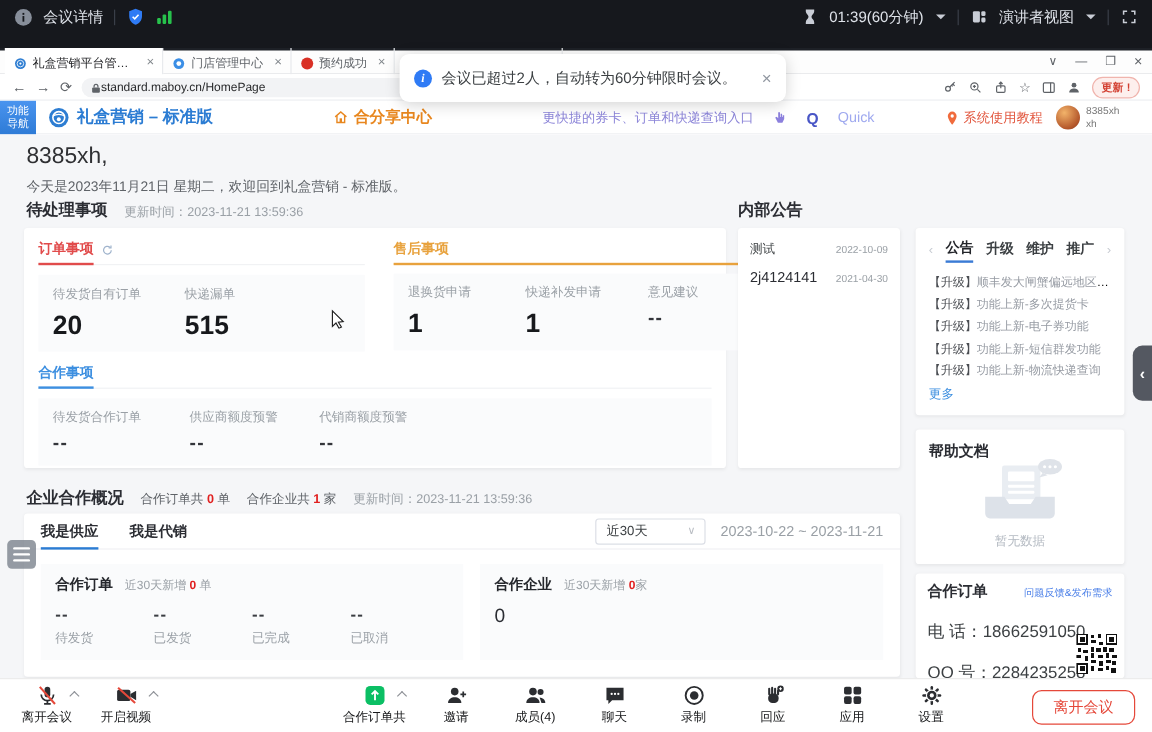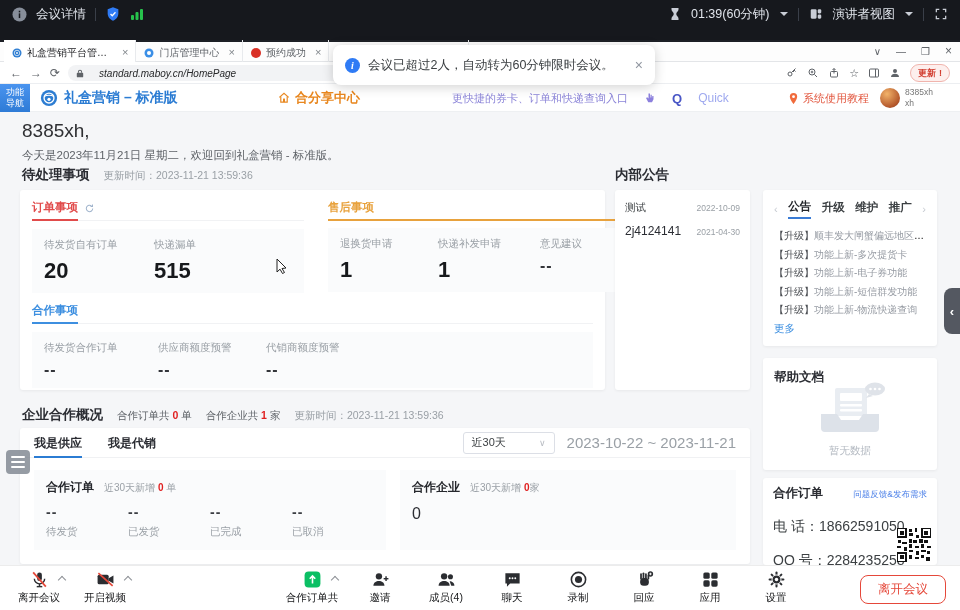--- a/index.html
+++ b/index.html
@@ -24,21 +24,21 @@
   .tab.active{color:#202124;background:#fff;}
   .tab .title{max-width:86px;overflow:hidden;text-overflow:ellipsis;}
   .tab .x{margin-left:4px;color:#80868b;font-size:11px;line-height:1;}
   .fav{width:10px;height:10px;border-radius:50%;flex:0 0 auto;}
   .fav.red{background:#d93025;}
   .fav.squares{border-radius:1px;background:linear-gradient(90deg,#23a55a 45%,#fff 45%,#fff 55%,#23a55a 55%);}
   .win-controls{position:absolute;right:8px;top:0;height:22px;display:flex;align-items:center;gap:15px;color:#5f6368;font-size:10px;}
 
   .addressbar{position:relative;height:22px;display:flex;align-items:center;gap:8px;padding:0 10px;box-shadow:inset 0 -1px 0 #eceef1;background:#fff;}
   .nav-glyph{color:#5f6368;font-size:12px;line-height:1;}
-  .urlpill{width:292px;height:16px;background:#f2f3f5;border-radius:8px;display:flex;align-items:center;gap:15px;padding:0 8px;font-size:10px;color:#28292b;font-style:italic;}
+  .urlpill{width:292px;height:16px;background:#f2f3f5;border-radius:8px;display:flex;align-items:center;gap:0;padding:0 8px;font-size:10px;color:#28292b;}
   .ab-right{margin-left:auto;display:flex;align-items:center;gap:9px;}
   .update-pill{display:flex;align-items:center;gap:3px;border:1px solid #f0b4ad;background:#fdefed;color:#d23f31;font-size:9px;border-radius:9px;padding:1.5px 7px;font-weight:bold;}
 
   .siteheader{position:relative;height:28px;background:#fff;box-shadow:inset 0 -1px 0 #eef0f2;}
   .fn-nav{position:absolute;left:0;top:0;width:30px;height:28px;background:linear-gradient(180deg,#4a94ef,#2e7bd6);color:#fff;font-size:9px;line-height:1.2;display:flex;flex-direction:column;align-items:center;justify-content:center;}
   .brand{position:absolute;left:40px;top:0;height:28px;display:flex;align-items:center;gap:6px;color:#2b7cd3;font-weight:bold;font-size:14px;}
   .share-center{position:absolute;left:277px;top:0;height:28px;display:flex;align-items:center;gap:4px;color:#e8871f;font-weight:bold;font-size:13px;}
   .quick-wrap{position:absolute;left:452px;top:0;height:28px;display:flex;align-items:center;gap:16px;}
   .quick-tip{color:#8b84d8;font-size:11px;}
   .q-cap{color:#4956c6;font-weight:bold;font-size:13px;}
@@ -92,21 +92,21 @@
   .help-ill{position:absolute;left:48px;top:24px;}
   .help-empty{position:absolute;left:0;top:86px;width:100%;text-align:center;font-size:10.5px;color:#b4bac2;}
 
   .coop-card{left:20px;top:316px;width:730px;height:136px;}
   .coop-tabrow{height:30px;display:flex;align-items:center;gap:26px;padding:0 14px;border-bottom:1px solid #f0f1f3;}
   .ctab{font-size:12px;font-weight:bold;color:#2b2d33;height:30px;line-height:30px;}
   .ctab.active{border-bottom:2px solid #2b7cd3;}
   .coop-controls{margin-left:auto;display:flex;align-items:center;}
   .selectbox{width:92px;height:22px;border:1px solid #dcdfe6;border-radius:3px;display:flex;align-items:center;justify-content:space-between;padding:0 8px;font-size:11px;color:#3c4043;background:#fff;}
   .sel-chev{color:#b8bcc2;font-size:9px;}
-  .rangetxt{font-size:15px;color:#9aa0a6;margin-left:12px;}
+  .rangetxt{font-size:12px;color:#9aa0a6;margin-left:12px;}
   .obox{position:absolute;left:14px;top:42px;width:352px;height:80px;background:#fafbfc;padding:9px 12px;}
   .cbox{position:absolute;left:380px;top:42px;width:336px;height:80px;background:#fafbfc;padding:9px 12px;}
   .btitle-row{display:flex;align-items:baseline;gap:10px;}
   .btitle{font-size:12px;font-weight:bold;color:#26282d;}
   .bsub{font-size:10px;color:#9aa0a6;}
   .redv{color:#e02020;font-weight:bold;}
   .bstats{display:flex;margin-top:8px;}
   .bcol{width:82px;}
   .bval{font-size:14px;font-weight:bold;color:#3a3d42;letter-spacing:1px;}
   .blab{font-size:10.5px;color:#9aa0a6;margin-top:5px;}
@@ -332,21 +332,21 @@
           <div>8385xh</div>
           <div>xh</div>
         </span>
       </div>
     </div>
 
     <div class="content">
       <div class="greeting">8385xh,</div>
       <div class="welcome">今天是2023年11月21日 星期二，欢迎回到礼盒营销 - 标准版。</div>
 
-      <div class="sec-head-row" style="left:22px;top:54px;">
+      <div class="sec-head-row" style="left:22px;top:54px;align-items:flex-end;">
         <span class="h-title">待处理事项</span>
         <span class="h-sub">更新时间：2023-11-21 13:59:36</span>
       </div>
 
       <div class="card main-card">
         <div class="pc-row1">
           <div class="pc-col-l">
             <div class="sec-head">
               <span class="sec-title t-red">订单事项</span>
               <svg width="11" height="11" viewBox="0 0 24 24" style="margin-bottom:3px;">

